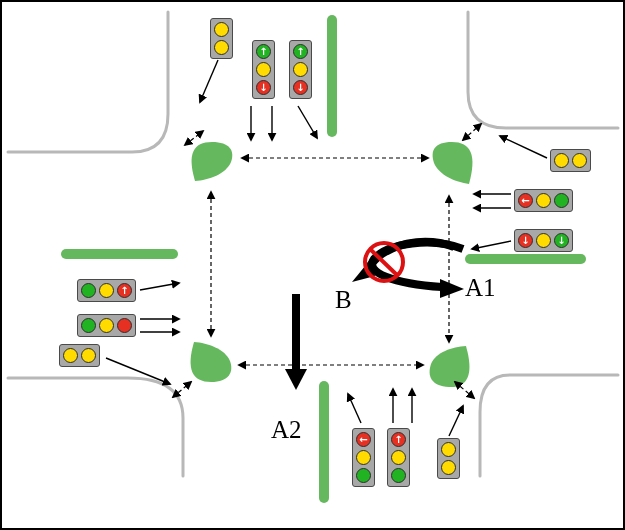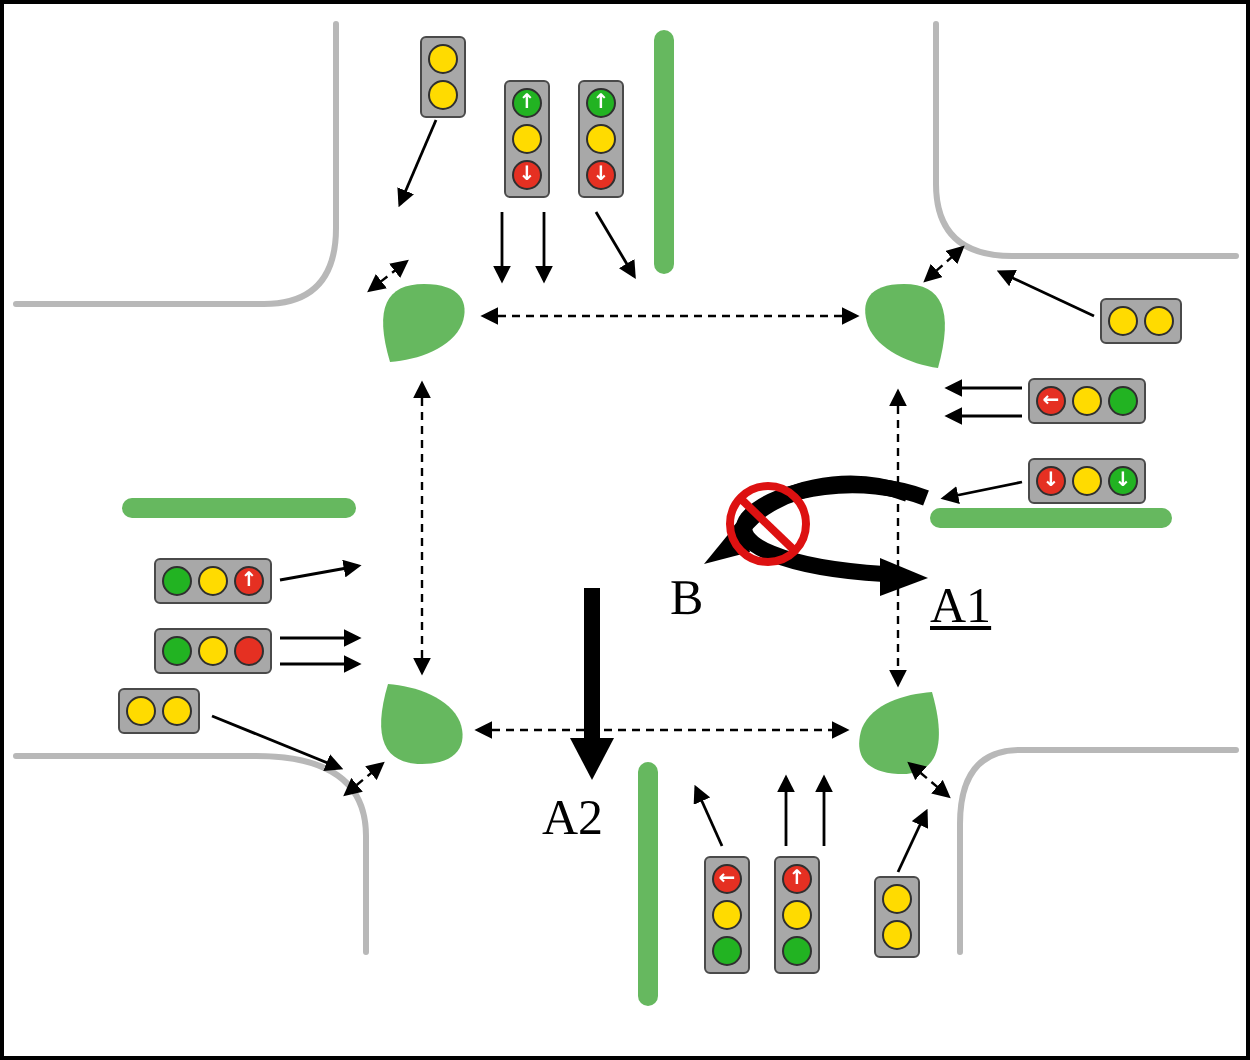--- a/index.html
+++ b/index.html
@@ -148,16 +148,16 @@
         <div class="light" style="background: rgb(255, 219, 0);"></div>
         <div class="light" style="background: rgb(34, 179, 34);"></div>
       </div>
       <div class="signal vertical" style="left: 435px; top: 436px;">
         <div class="light" style="background: rgb(255, 219, 0);"></div>
         <div class="light" style="background: rgb(255, 219, 0);"></div>
       </div>
     </div>
 
   <div class="label" style="left:333px;top:284px;">B</div>
-  <div class="label" style="left:463px;top:288px;text-decoration:underline;">A1</div>
-  <div class="label" style="left:269px;top:394px;">A2</div>
+  <div class="label" style="left:463px;top:272px;">A1</div>
+  <div class="label" style="left:269px;top:414px;">A2</div>
 
 </div>
 
 </body></html>

